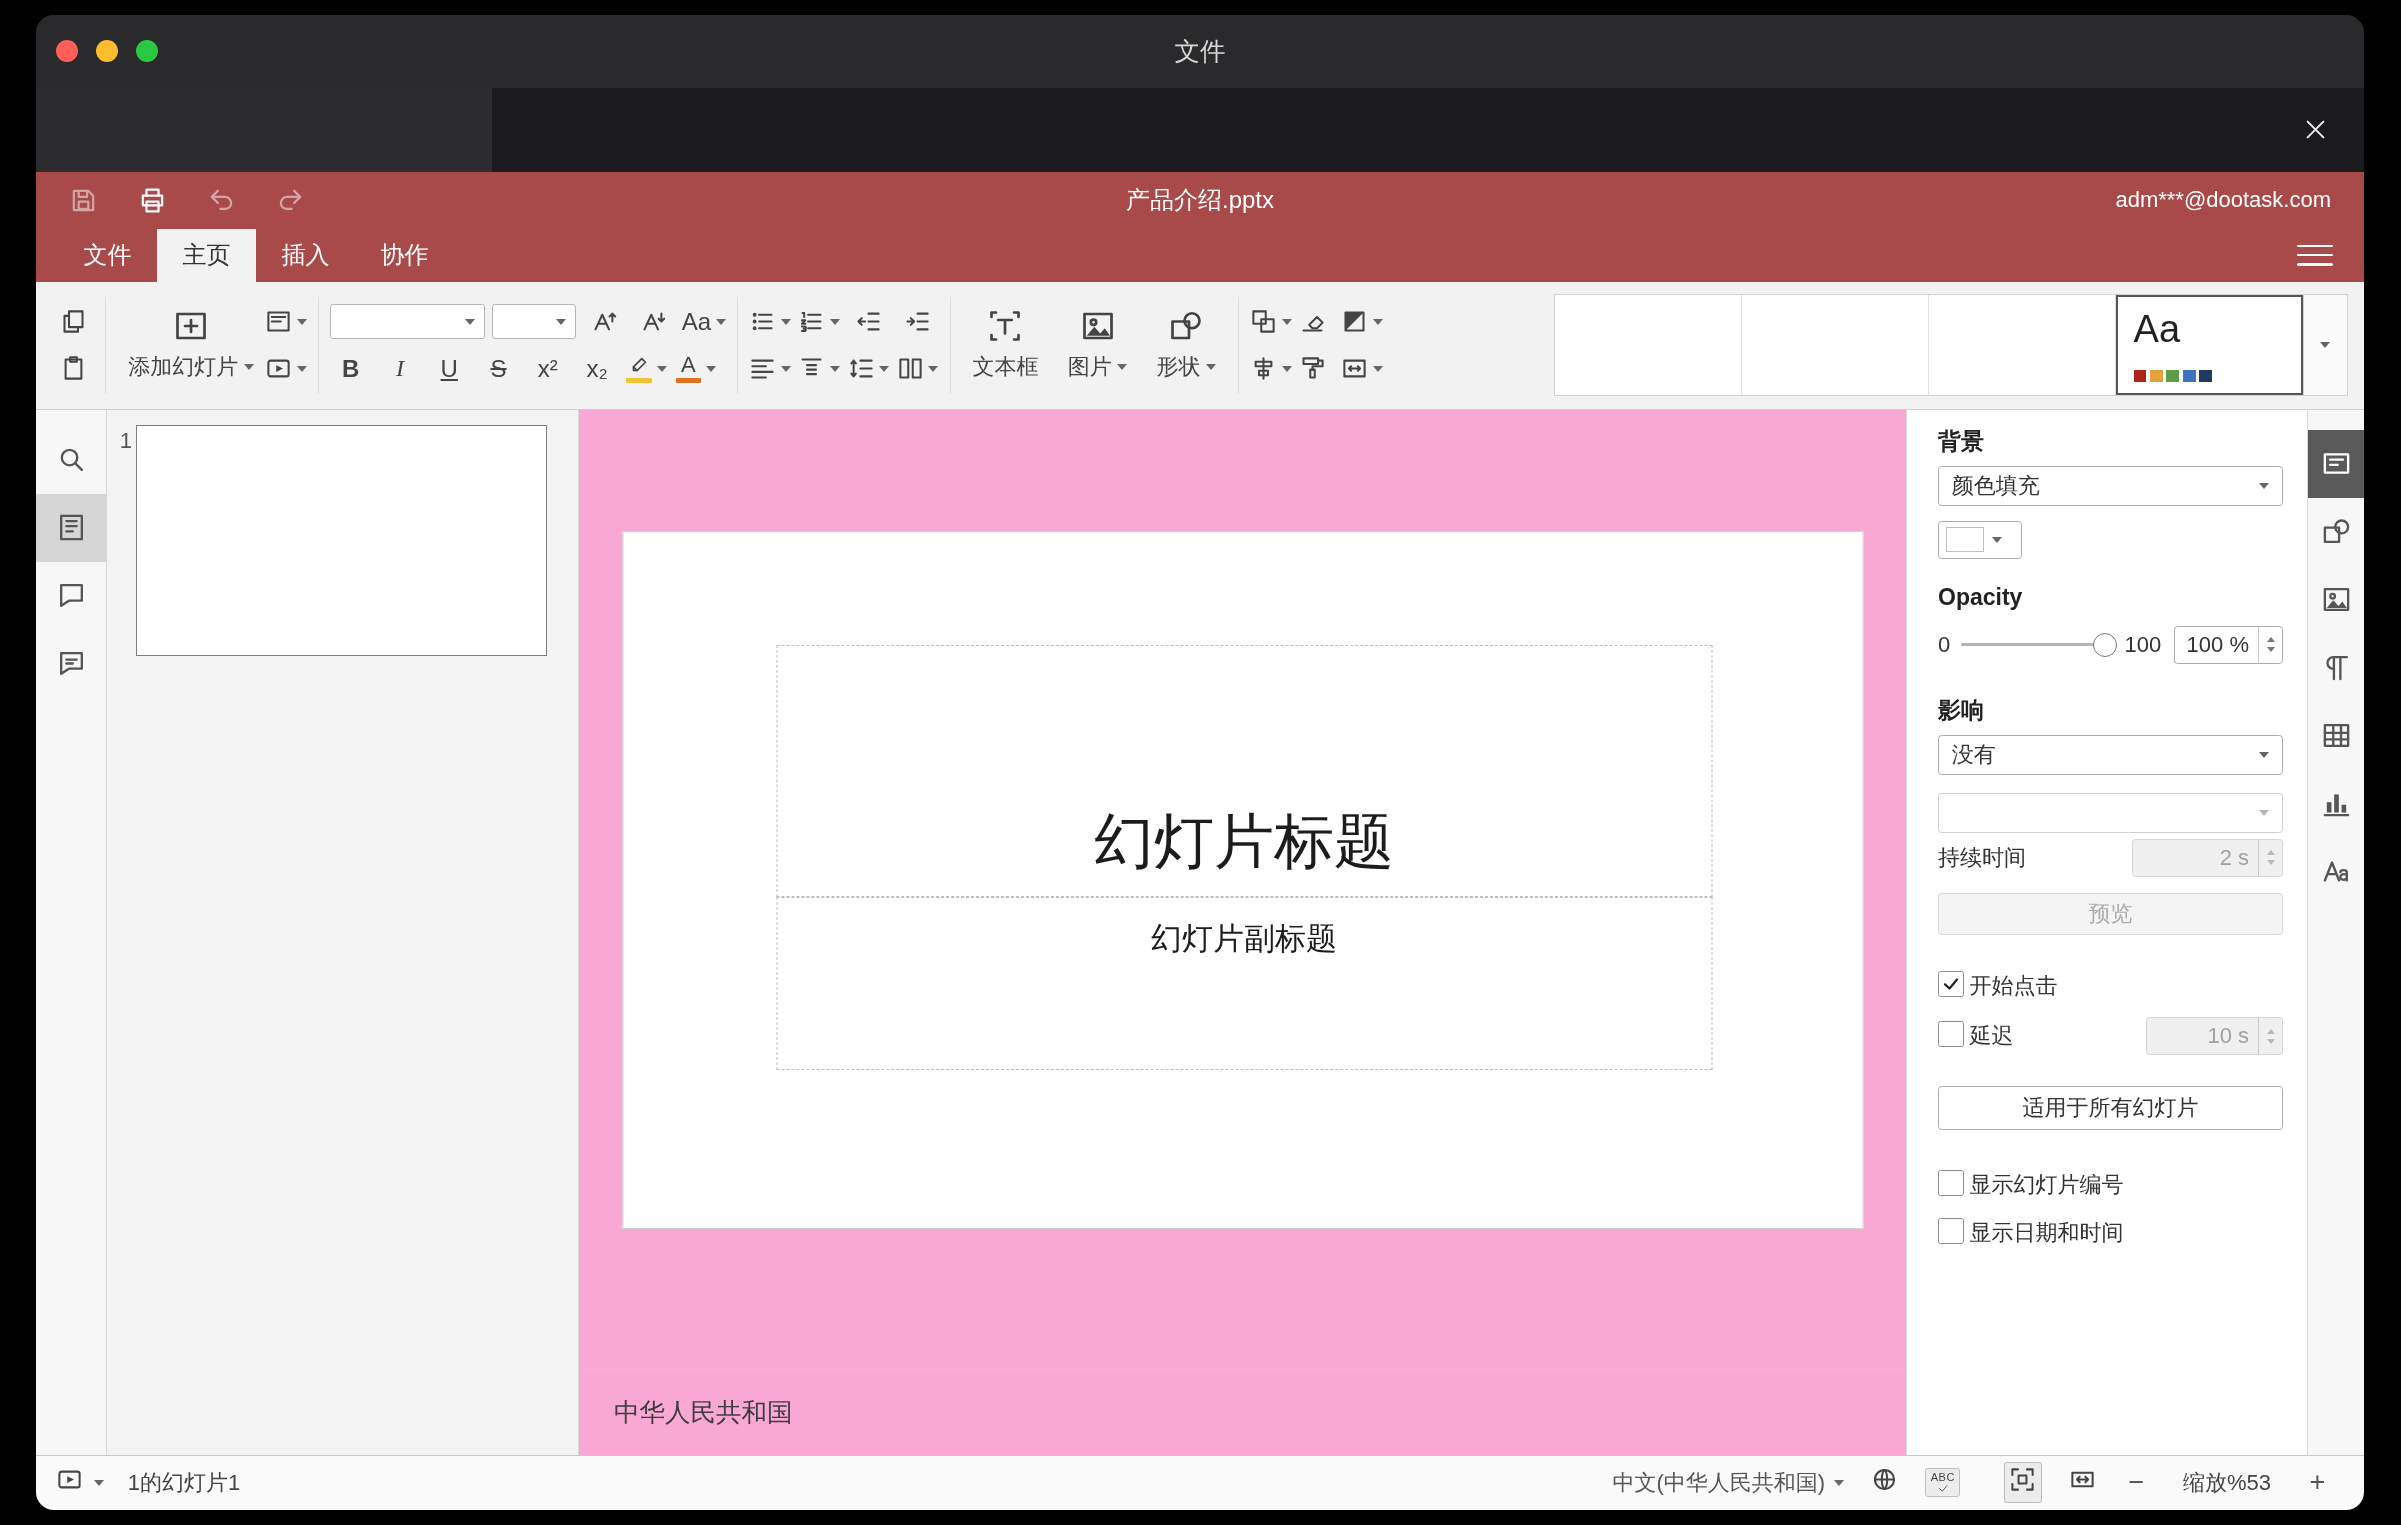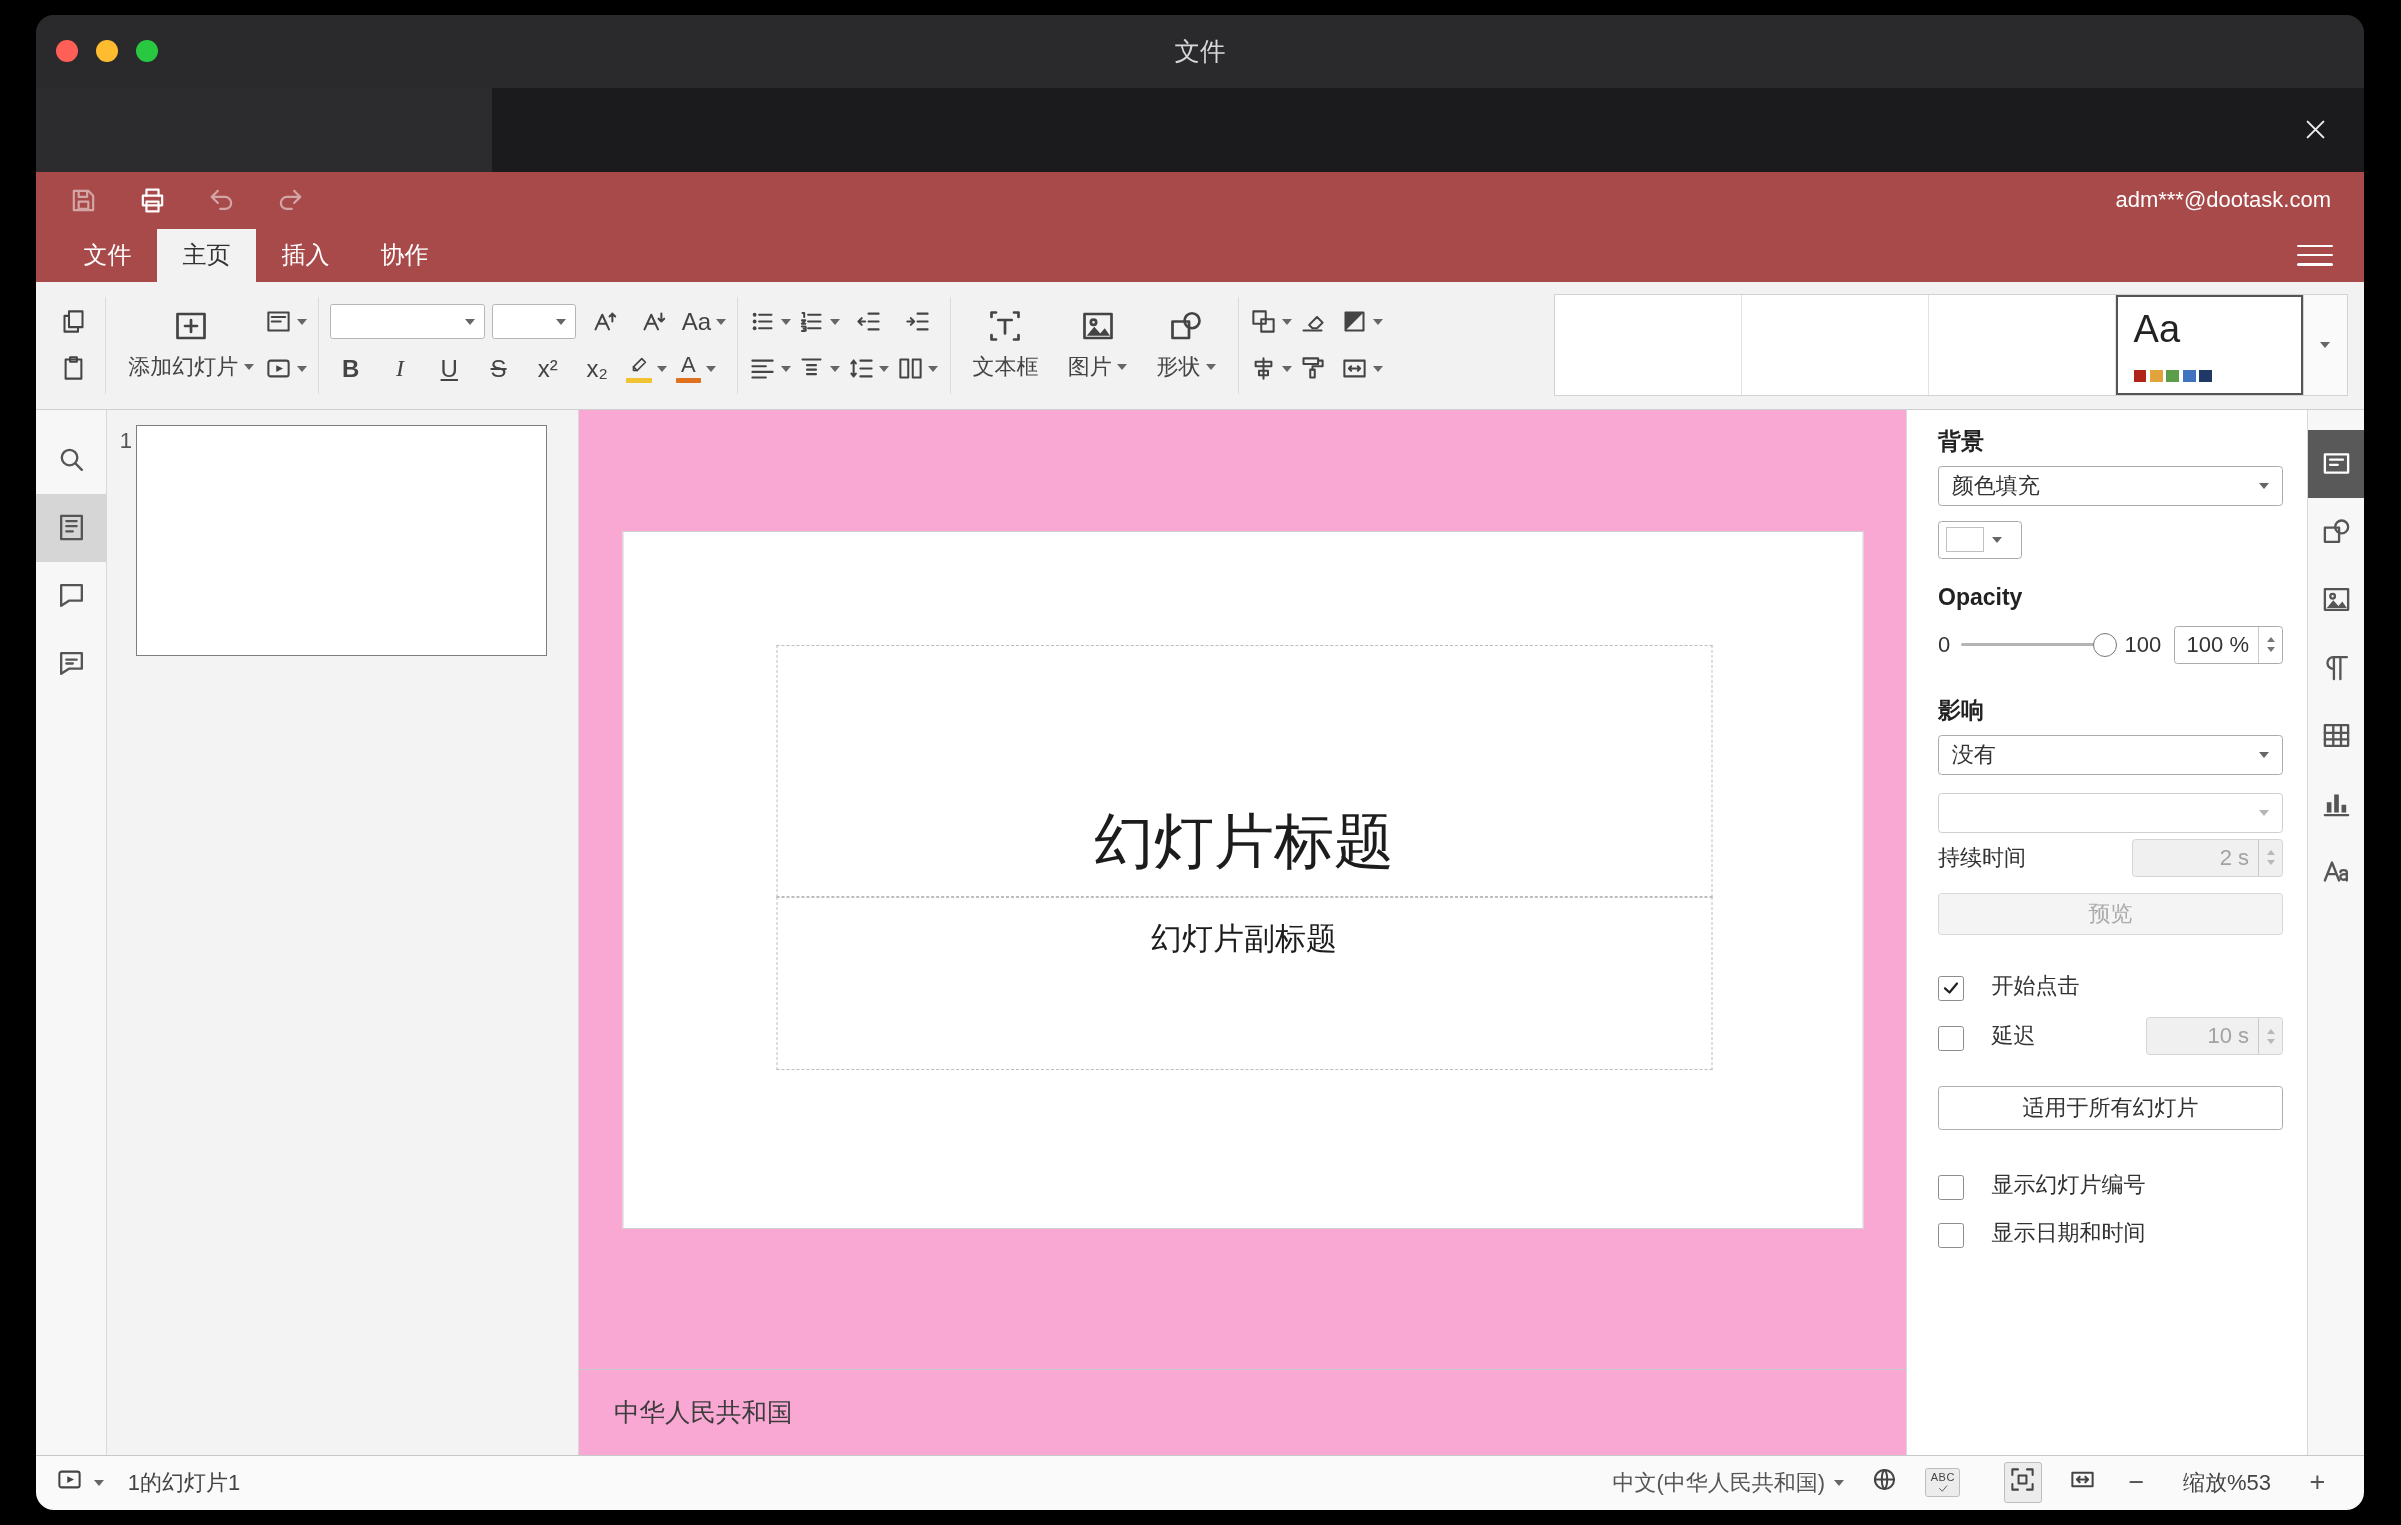--- a/index.html
+++ b/index.html
@@ -100,21 +100,21 @@
   .spin .val { flex:1; display:flex; align-items:center; justify-content:flex-end; padding-right:9px; }
   .spin .steps { width:24px; border-left:0.9px solid #c9c9c9; display:flex; flex-direction:column; align-items:center; justify-content:center; gap:4.6px; }
   .stp-up { width:0;height:0;border-left:4.6px solid transparent;border-right:4.6px solid transparent;border-bottom:5.5px solid #777; }
   .stp-dn { width:0;height:0;border-left:4.6px solid transparent;border-right:4.6px solid transparent;border-top:5.5px solid #777; }
   .spin.disabled { background:#f0f0f0; border-color:#d5d5d5; color:#a2a2a2; }
   .spin.disabled .stp-up { border-bottom-color:#b8b8b8; } .spin.disabled .stp-dn { border-top-color:#b8b8b8; }
   .opacity-spin { width:109px; margin-left:12.8px; }
   .row-between { display:flex; align-items:center; justify-content:space-between; }
   .btn { height:42px; border:0.9px solid #adadad; border-radius:3.6px; background:#fff; display:flex; align-items:center; justify-content:center; color:#333; }
   .btn.disabled { background:#f4f4f4; border-color:#d8d8d8; color:#ababab; }
-  .cbrow { display:flex; align-items:flex-end; gap:28px; }
+  .cbrow { display:flex; align-items:flex-start; gap:6px; }
   .cb { width:25.5px; height:25.5px; border:1.8px solid #8d8d8d; border-radius:2.7px; background:#fff; display:flex; align-items:center; justify-content:center; flex:0 0 auto; }
   .cb svg { width:18px; height:18px; stroke:#222; stroke-width:3; fill:none; stroke-linecap:round; stroke-linejoin:round; }
 
   .rightbar { width:57px; background:#f7f7f7; border-left:0.9px solid #d8d8d8; display:flex; flex-direction:column; align-items:center; padding-top:20px; flex:0 0 auto; color:#555; }
   .rb-item { width:57px; height:68px; display:flex; align-items:center; justify-content:center; font-size:25.5px; }
   .rb-item svg { width:31px; height:31px; stroke:currentColor; fill:none; stroke-width:1.8; stroke-linecap:round; stroke-linejoin:round; }
   .rb-item .f { fill:currentColor; stroke:none; }
   .rb-item.active { background:#595959; color:#fff; }
 
   
@@ -176,20 +176,21 @@
               <path d="M4 9h11a5 5 0 0 1 0 10h-4"></path>
             </svg>
           </span>
         <span class="ico dim">
             <svg viewBox="0 0 24 24">
               <path d="M15 4l5 5-5 5"></path>
               <path d="M20 9H9a5 5 0 0 0 0 10h4"></path>
             </svg>
           </span>
       </div>
+      <div class="doc-title">产品介绍.pptx</div>
       <div class="account">adm***@dootask.com</div>
     </div>
     <div class="tabs-row">
       <div class="tab">文件</div>
       <div class="tab active">主页</div>
       <div class="tab">插入</div>
       <div class="tab">协作</div>
       <div class="hamburger">
           <span></span>
           <span></span>

